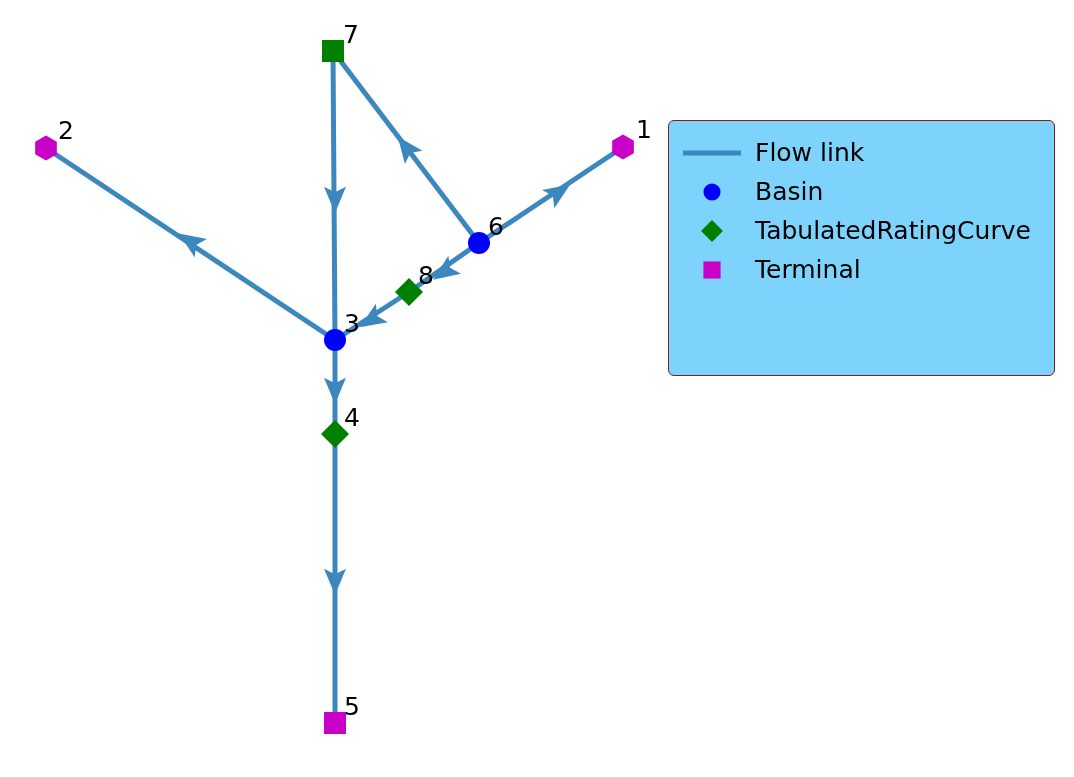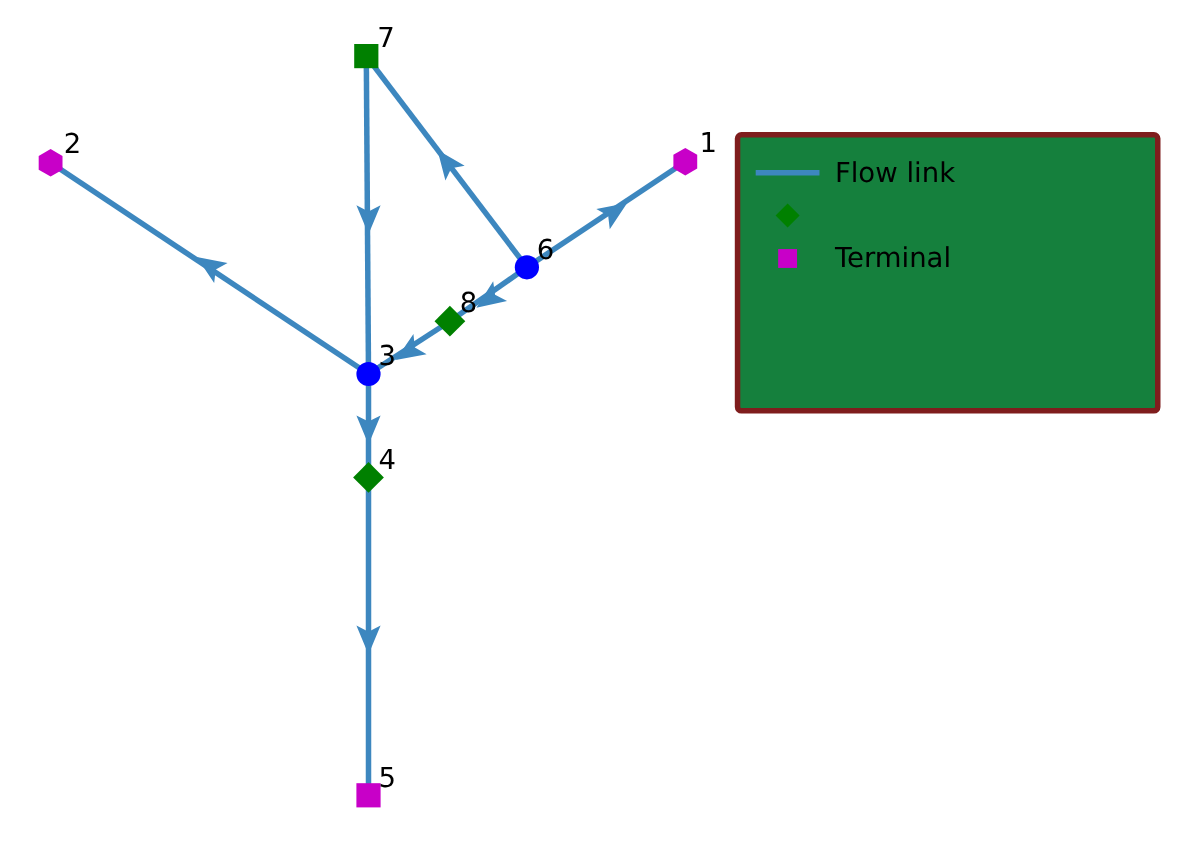--- a/index.html
+++ b/index.html
@@ -31,22 +31,22 @@
     dominant-baseline: alphabetic;
   }
   
   #legend {
     position: absolute;
     box-sizing: border-box;
     left: 668px;
     top: 120px;
     width: 387px;
     height: 256px;
-    background: #15803d;
-    border: 5px solid #7f1d1d;
+    background: #7dd3fc;
+    border: 1px solid #7f1d1d;
     border-radius: 6px;
   }
   #legend-rows {
     position: absolute;
     left: 0;
     top: 12px;
     width: 100%;
   }
   .legend-row {
     display: flex;
@@ -126,23 +126,32 @@
           <div class="legend-marker">
             <svg width="86" height="39" viewBox="0 0 86 39">
               <line x1="14" y1="20" x2="72" y2="20" stroke="#3d87bf" stroke-width="5" stroke-linecap="butt"></line>
             </svg>
           </div>
           <span class="legend-text">Flow link</span>
         </div>
         <div class="legend-row">
           <div class="legend-marker">
             <svg width="86" height="39" viewBox="0 0 86 39">
+              <circle cx="43" cy="20" r="8.58" fill="#0000ff"></circle>
+            </svg>
+          </div>
+          <span class="legend-text">Basin</span>
+        </div>
+        <div class="legend-row">
+          <div class="legend-marker">
+            <svg width="86" height="39" viewBox="0 0 86 39">
               <polygon points="43.00,9.08 53.92,20.00 43.00,30.92 32.08,20.00" fill="#008000"></polygon>
             </svg>
           </div>
+          <span class="legend-text">TabulatedRatingCurve</span>
         </div>
         <div class="legend-row">
           <div class="legend-marker">
             <svg width="86" height="39" viewBox="0 0 86 39">
               <rect x="34.42" y="11.42" width="17.16" height="17.16" fill="#c800c8"></rect>
             </svg>
           </div>
           <span class="legend-text">Terminal</span>
         </div>
       </div>

